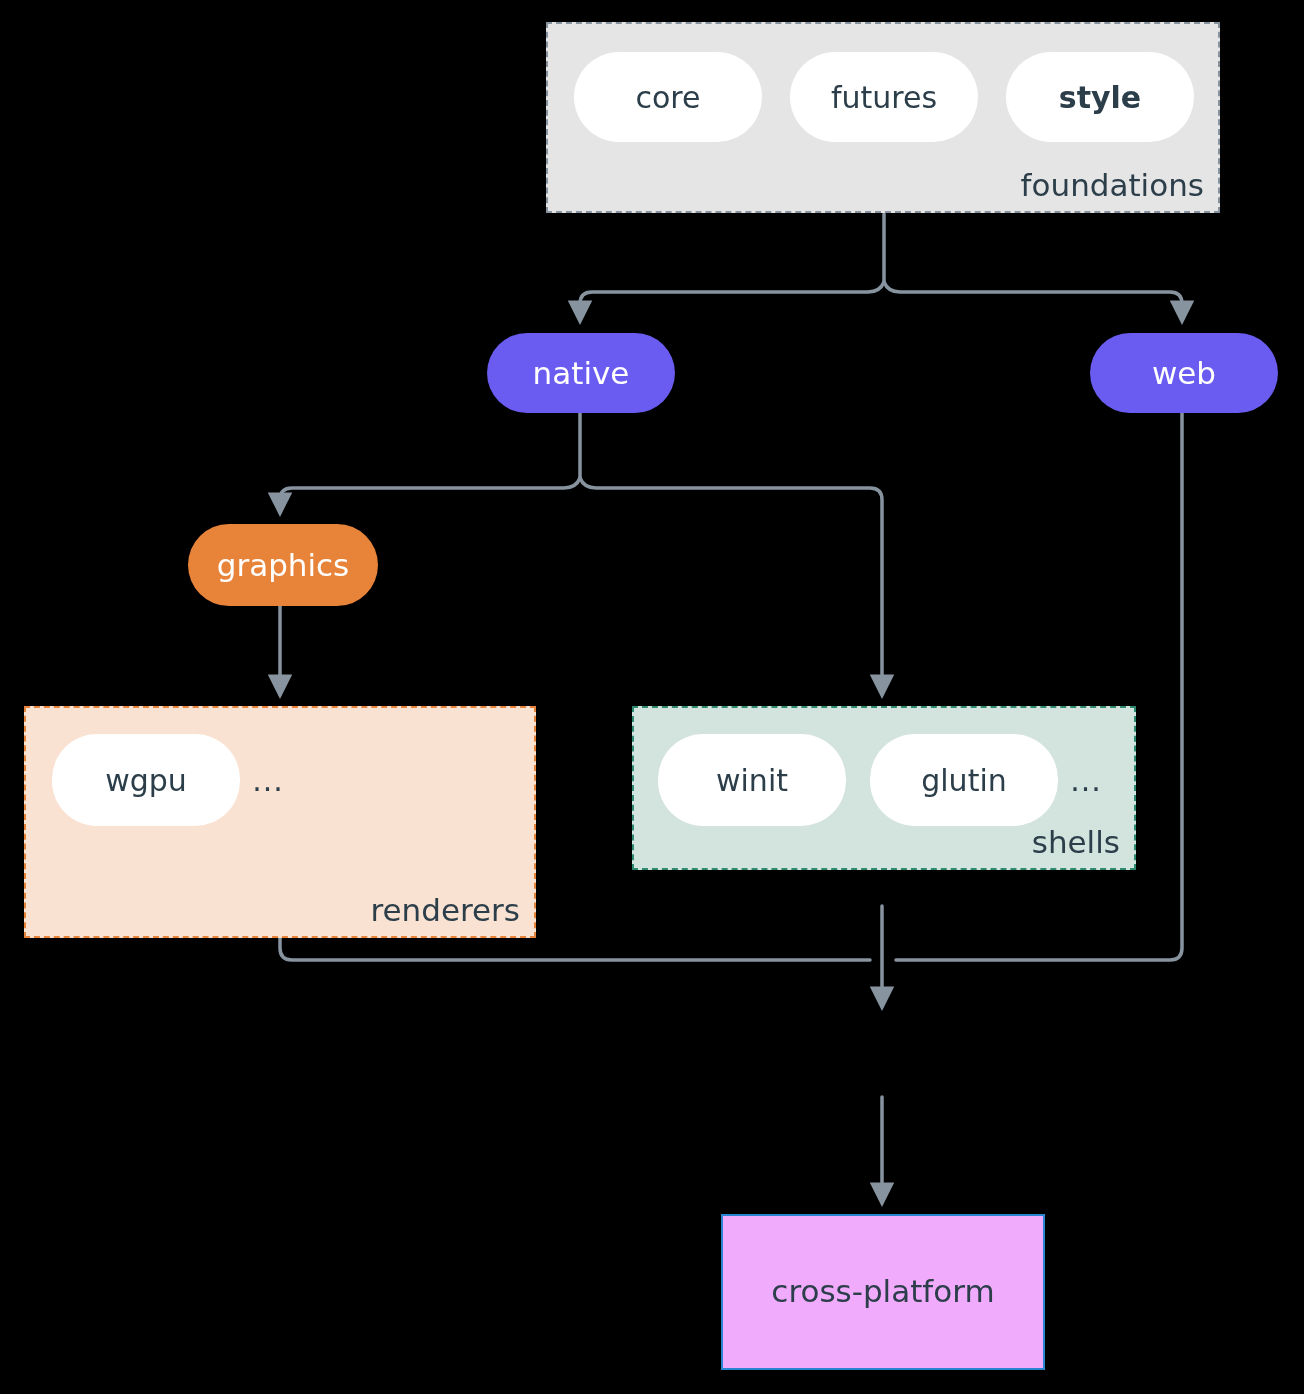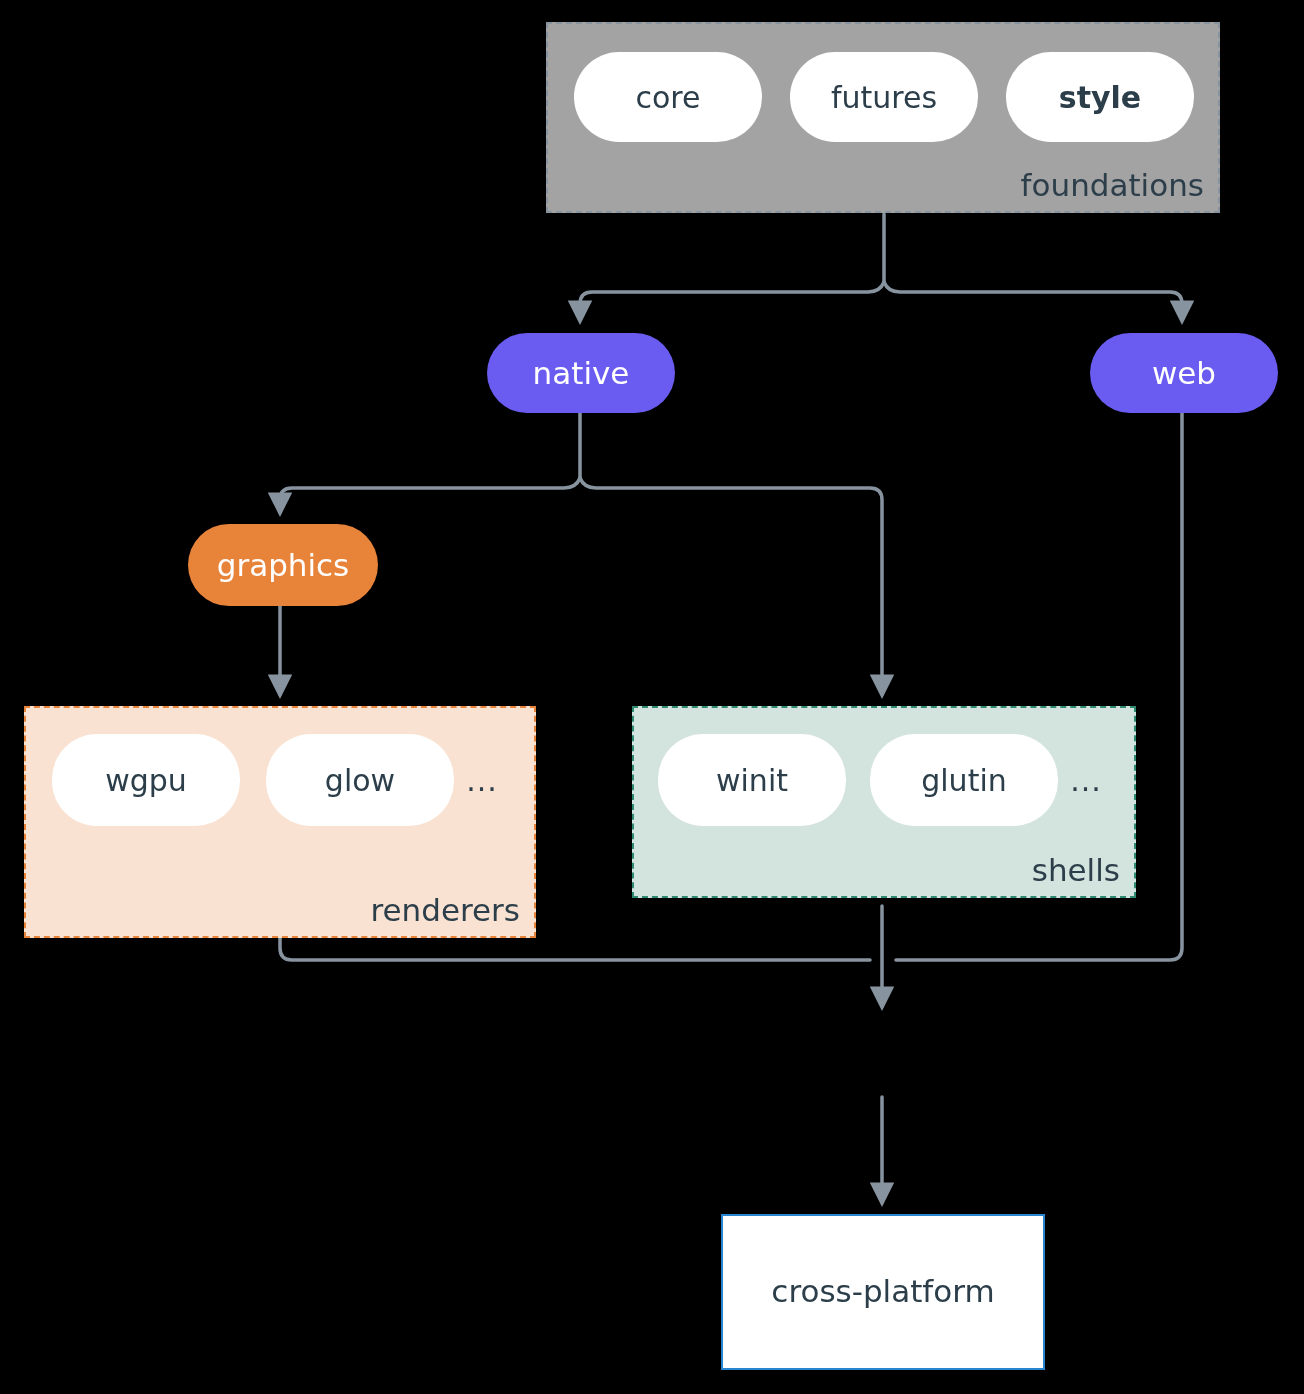--- a/index.html
+++ b/index.html
@@ -69,21 +69,21 @@
     align-items: center;
     justify-content: center;
     color: #ffffff;
     font-size: 31px;
     white-space: nowrap;
   }
   .node-rect {
     position: absolute;
     box-sizing: border-box;
     border: 2px solid #2a85d0;
-    background: #ffffff;
+    background: #f0abfc;
     color: #2c3e4a;
     font-size: 31px;
     display: flex;
     align-items: center;
     justify-content: center;
     text-align: center;
     line-height: 1.35;
   }
 </style>
 </head>
@@ -110,21 +110,21 @@
       <path d="M 280 605 L 280 694" marker-end="url(#arrow)"></path>
 
       <path d="M 280 906 L 280 948 Q 280 960 292 960 L 870 960"></path>
       <path d="M 1182 412 L 1182 948 Q 1182 960 1170 960 L 896 960"></path>
       <path d="M 882 906 L 882 1006" marker-end="url(#arrow)"></path>
 
       <path d="M 882 1097 L 882 1202" marker-end="url(#arrow)"></path>
     </g>
   </svg>
 
-  <div class="cluster" style="left:546px; top:22px; width:674px; height:191px; background:#a3a3a3; border-color:#8794a0;">
+  <div class="cluster" style="left:546px; top:22px; width:674px; height:191px; background:#e5e5e5; border-color:#8794a0;">
     <div class="pill-row" style="left:26px; top:28px;">
       <div class="leaf-pill" style="width:188px; height:90px;">
         <span>core</span>
       </div>
       <div class="leaf-pill" style="width:188px; height:90px; margin-left:28px;">
         <span>futures</span>
       </div>
       <div class="leaf-pill" style="width:188px; height:90px; margin-left:28px;font-weight:bold;">
         <span>style</span>
       </div>
@@ -142,31 +142,28 @@
 
   <div class="node-pill" style="left:188px; top:524px; width:190px; height:82px; background:#e8833a;">
     <span>graphics</span>
   </div>
 
   <div class="cluster" style="left:24px; top:706px; width:512px; height:232px; background:#fae2d2; border-color:#e8833a;">
     <div class="pill-row" style="left:26px; top:26px;">
       <div class="leaf-pill" style="width:188px; height:92px;">
         <span>wgpu</span>
       </div>
-      <div class="leaf-pill" style="width:188px; height:92px; margin-left:26px;">
-        <span>glow</span>
-      </div>
       <div class="ellipsis" style="width:56px; height:92px;">
         <span>...</span>
       </div>
     </div>
     <div class="cluster-label">renderers</div>
   </div>
 
-  <div class="cluster" style="left:632px; top:706px; width:504px; height:192px; background:#d3e3dd; border-color:#2f8a72;">
+  <div class="cluster" style="left:632px; top:706px; width:504px; height:164px; background:#d3e3dd; border-color:#2f8a72;">
     <div class="pill-row" style="left:24px; top:26px;">
       <div class="leaf-pill" style="width:188px; height:92px;">
         <span>winit</span>
       </div>
       <div class="leaf-pill" style="width:188px; height:92px; margin-left:24px;">
         <span>glutin</span>
       </div>
       <div class="ellipsis" style="width:56px; height:92px;">
         <span>...</span>
       </div>

